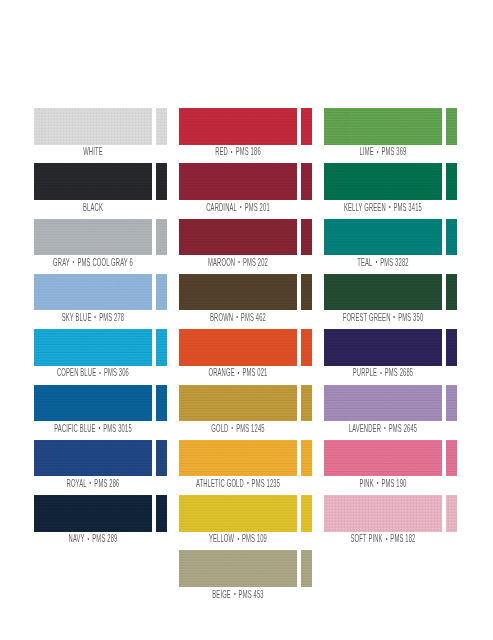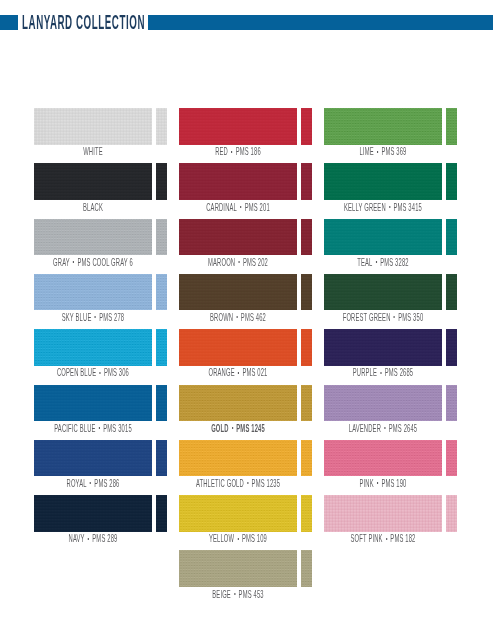--- a/index.html
+++ b/index.html
@@ -67,25 +67,20 @@
     font-size:11.5px;font-weight:700;color:#26557f;
     white-space:nowrap;transform-origin:left center;}
   .fsep{display:inline-block;width:2.6px;height:2.6px;background:#4a7ca8;
     vertical-align:middle;position:relative;top:-1px;margin:0 6px;}
 </style>
 </head>
 <body>
 
 <div class="page">
 
-  <div class="hdr">
-    <div class="hdr-bar-l"></div>
-    <div class="hdr-bar-r"></div>
-    <div class="hdr-title" style="transform: scaleX(0.503615);">LANYARD COLLECTION</div>
-  </div>
 
 
   <div class="grid" id="grid">
       <div class="cell" style="left: 33.6px; top: 108px; width: 133.4px;">
         <div class="sw-main" style="width: 118.2px; background: rgb(222, 222, 222);">
           <div class="weave pale"></div>
         </div>
         <div class="sw-strip" style="left: 122.2px; width: 11.2px; background: rgb(222, 222, 222);">
           <div class="weave pale"></div>
         </div>
@@ -258,21 +253,21 @@
           <span class="fitlabel" style="transform: translateX(-50%) scaleX(0.565);"><span>PACIFIC BLUE</span><i class="sep"></i><span>PMS 3015</span></span>
         </div>
       </div>
       <div class="cell" style="left: 179px; top: 384.5px; width: 133.4px;">
         <div class="sw-main" style="width: 118.2px; background: rgb(192, 150, 44);">
           <div class="weave mid"></div>
         </div>
         <div class="sw-strip" style="left: 122.2px; width: 11.2px; background: rgb(192, 150, 44);">
           <div class="weave mid"></div>
         </div>
-        <div class="sw-label" style="width: 118.2px; font-weight: bold;">
+        <div class="sw-label" style="width: 118.2px;">
           <span class="fitlabel" style="transform: translateX(-50%) scaleX(0.565);"><span>GOLD</span><i class="sep"></i><span>PMS 1245</span></span>
         </div>
       </div>
       <div class="cell" style="left: 324px; top: 384.5px; width: 133.4px;">
         <div class="sw-main" style="width: 118.2px; background: rgb(160, 134, 184);">
           <div class="weave mid"></div>
         </div>
         <div class="sw-strip" style="left: 122.2px; width: 11.2px; background: rgb(160, 134, 184);">
           <div class="weave mid"></div>
         </div>

